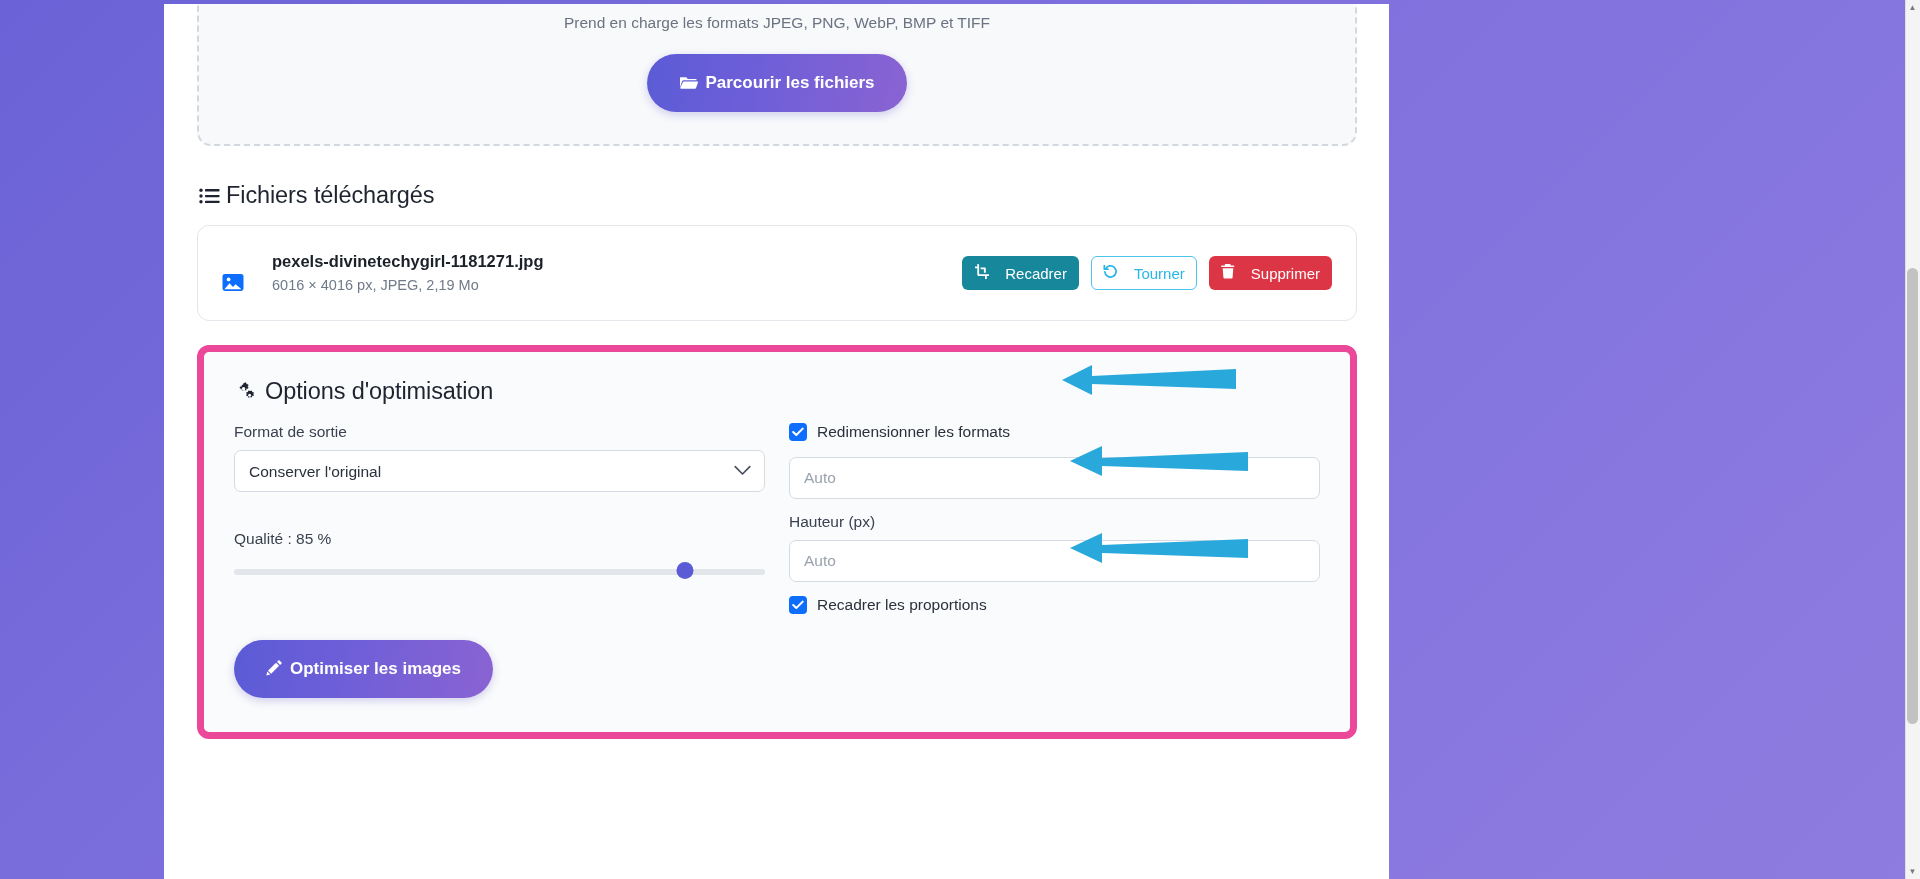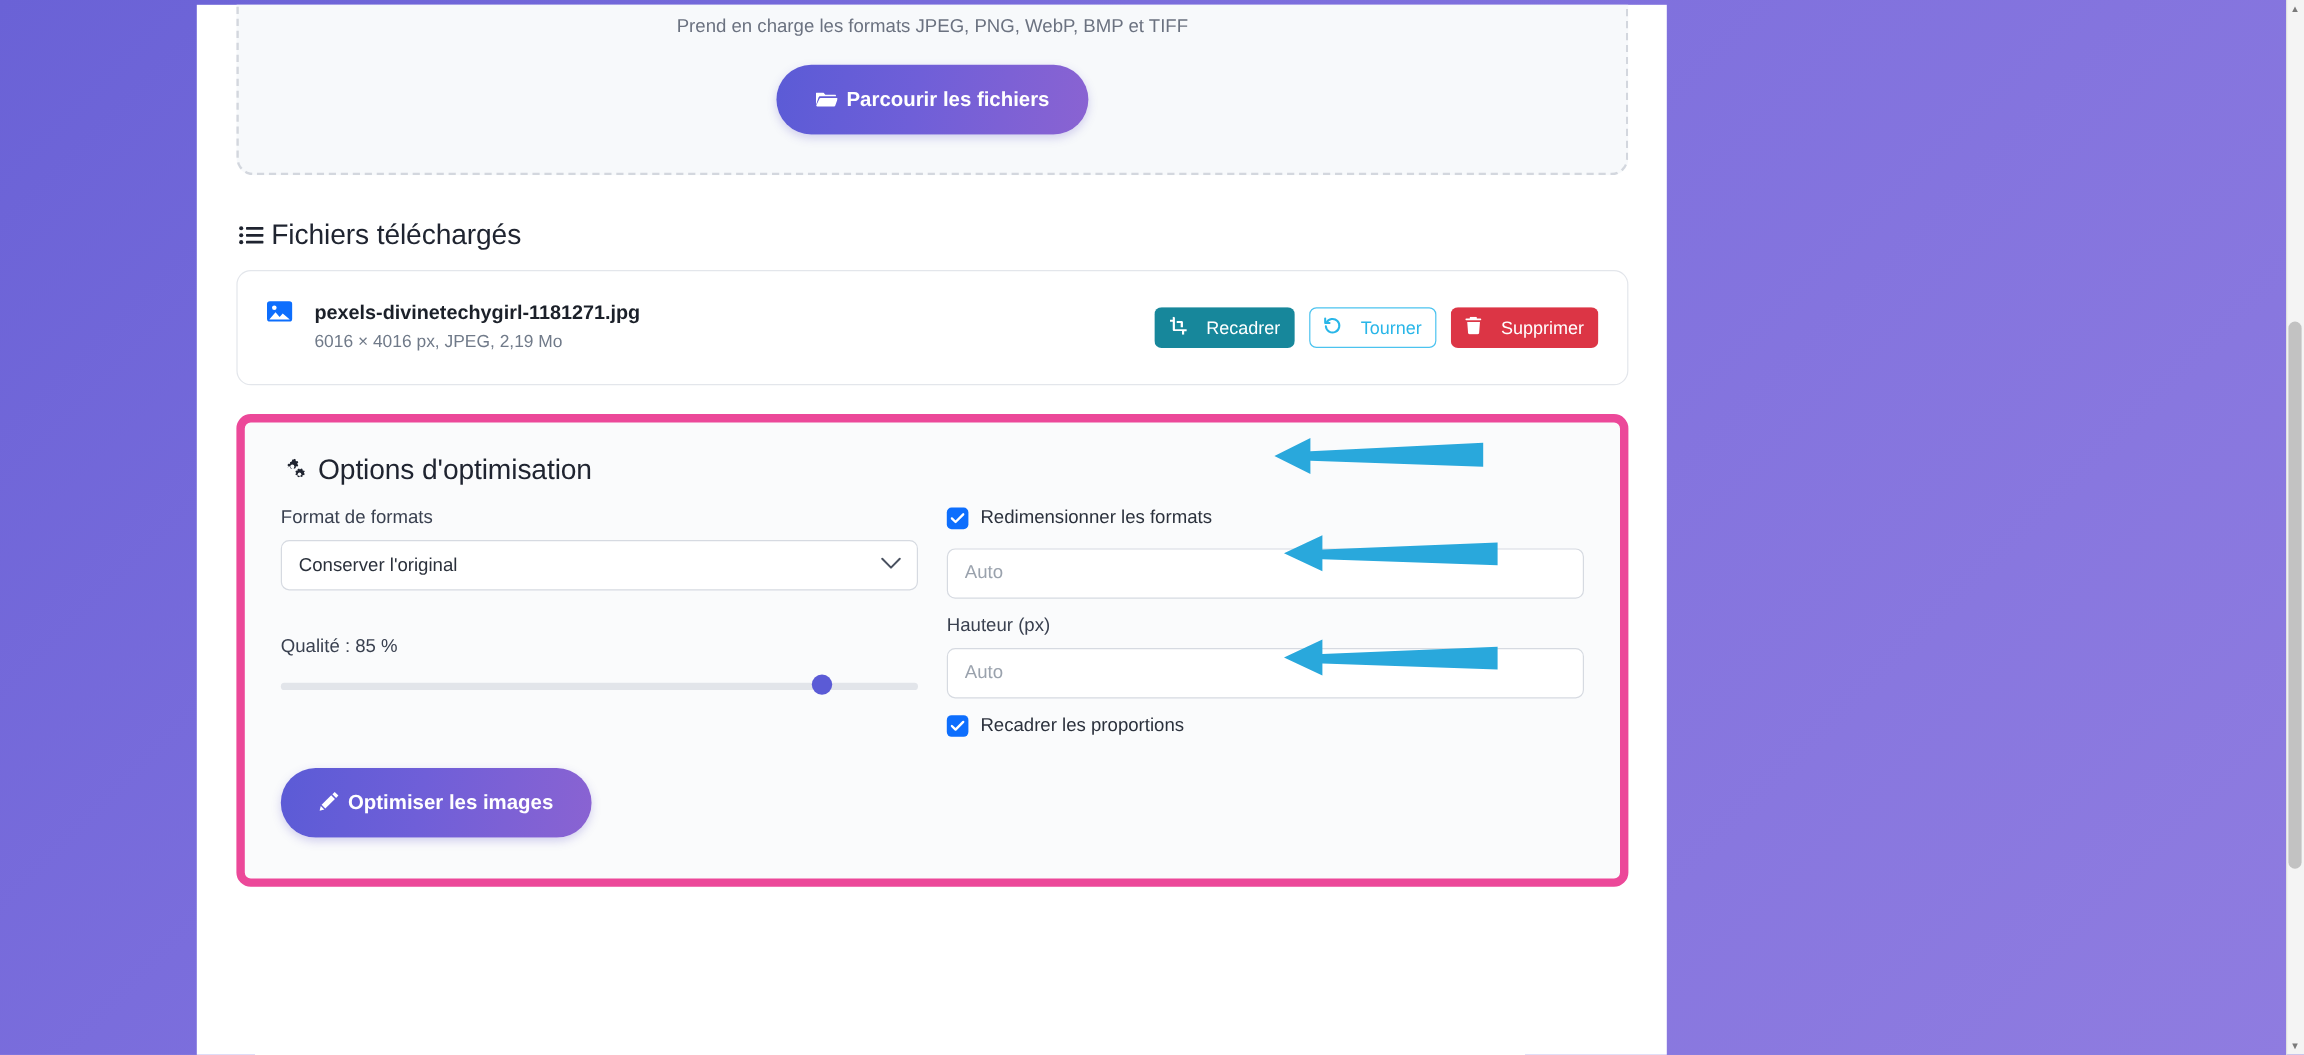--- a/index.html
+++ b/index.html
@@ -84,21 +84,21 @@
     border-radius: 12px;
     background: #fff;
     padding: 18px 24px;
   }
   .file-row {
     display: flex;
     align-items: center;
     justify-content: space-between;
     min-height: 58px;
   }
-  .file-left { display: flex; align-items: flex-start; gap: 18px; }
+  .file-left { display: flex; align-items: flex-end; gap: 28px; }
   .file-meta-txt { line-height: 1.45; }
   .file-name {
     font-size: 16.5px; font-weight: bold; color: #1b2029;
   }
   .file-sub { font-size: 14.5px; color: #707a89; margin-top: 1px; }
   .file-actions { display: flex; align-items: center; gap: 12px; }
   .btn-sm {
     height: 34px;
     border-radius: 6px;
     font-size: 15px;
@@ -304,21 +304,21 @@
             <path d="M13.6 9.0l.8.1.5-.7 1.3.5-.2.8.6.5.8-.2.6 1.2-.7.4v.8l.7.4-.6 1.2-.8-.2-.6.5.2.8-1.3.5-.5-.7-.8.1-.4.7-1.3-.5.2-.8-.6-.5-.8.2-.6-1.2.7-.4v-.8l-.7-.4.6-1.2.8.2.6-.5-.2-.8 1.3-.5z"></path>
             <circle cx="13.6" cy="13.2" r="1.5" fill="#fafbfc"></circle>
           </svg>
         </span>
         <span>Options d'optimisation</span>
       </div>
 
       <div class="opt-grid">
 
         <div class="col">
-          <div class="lbl">Format de formats</div>
+          <div class="lbl">Format de sortie</div>
           <div class="select-wrap">
             <select class="ctl">
               <option>Conserver l'original</option>
             </select>
             <span class="chev">
               <svg width="17" height="11" viewBox="0 0 17 11" fill="none" stroke="#4a5160" stroke-width="1.7" aria-hidden="true">
                 <path d="M1.2 1.6L8.5 9 15.8 1.6" stroke-linecap="round" stroke-linejoin="round"></path>
               </svg>
             </span>
           </div>

